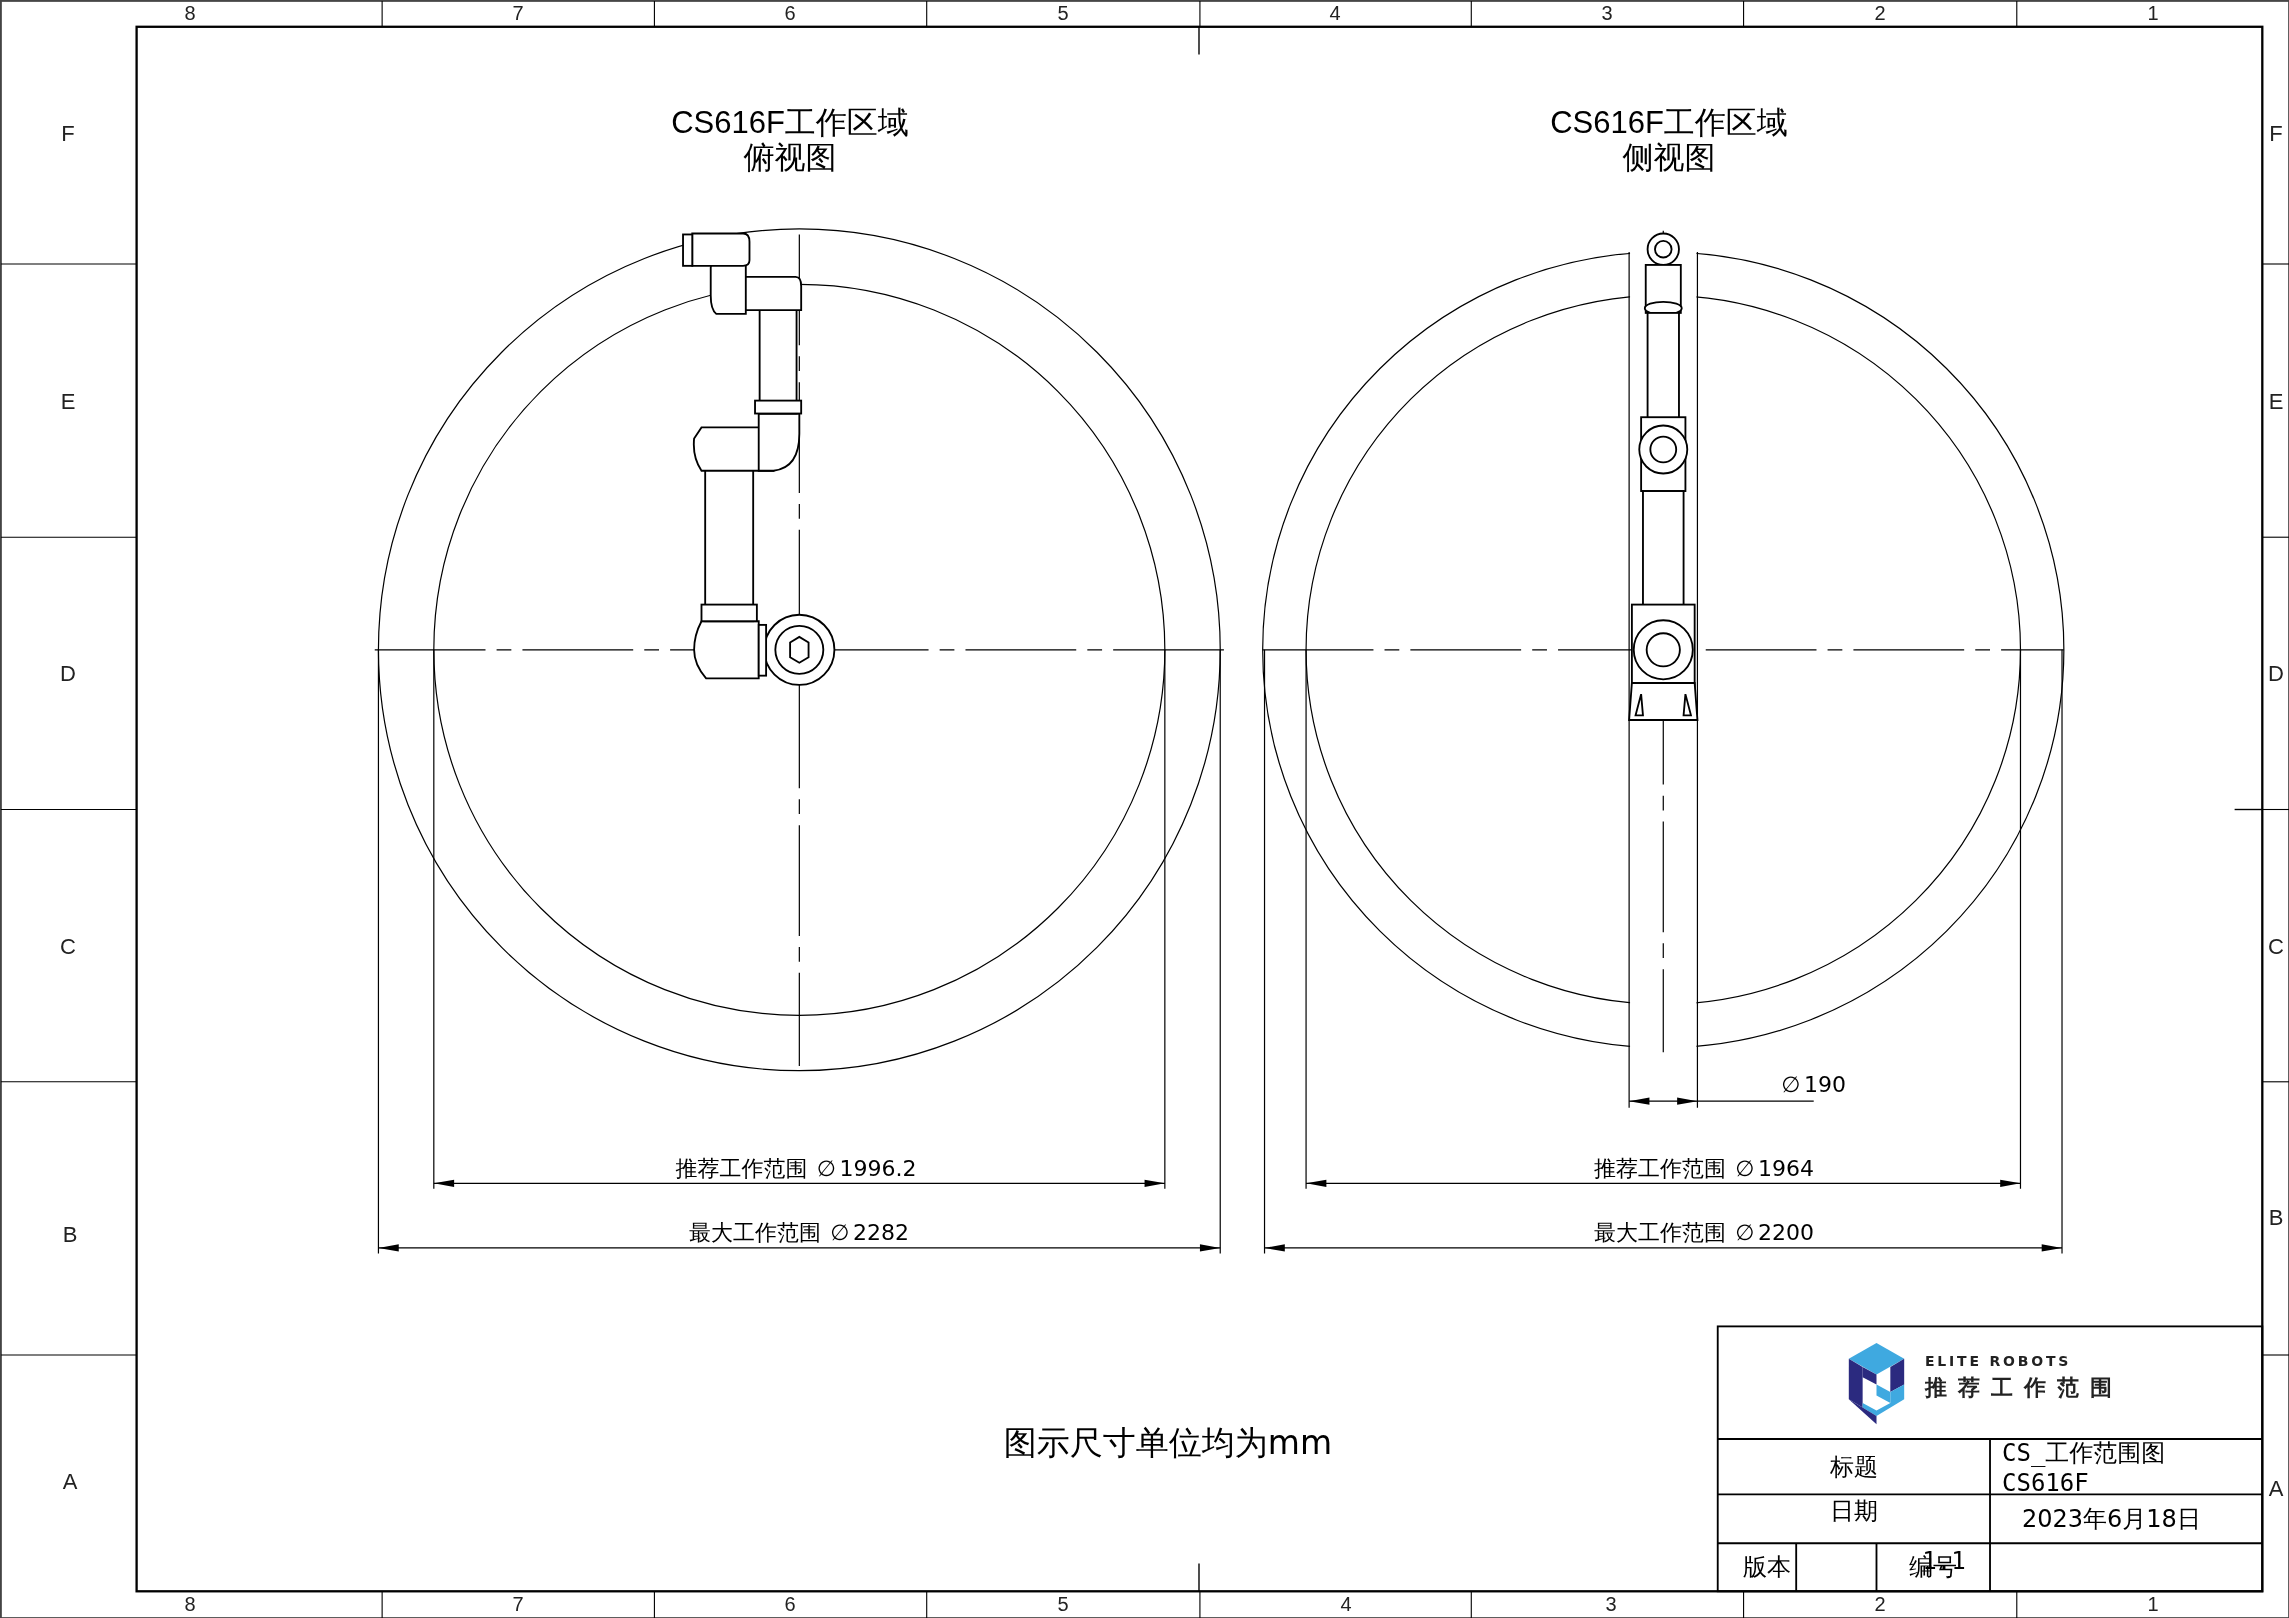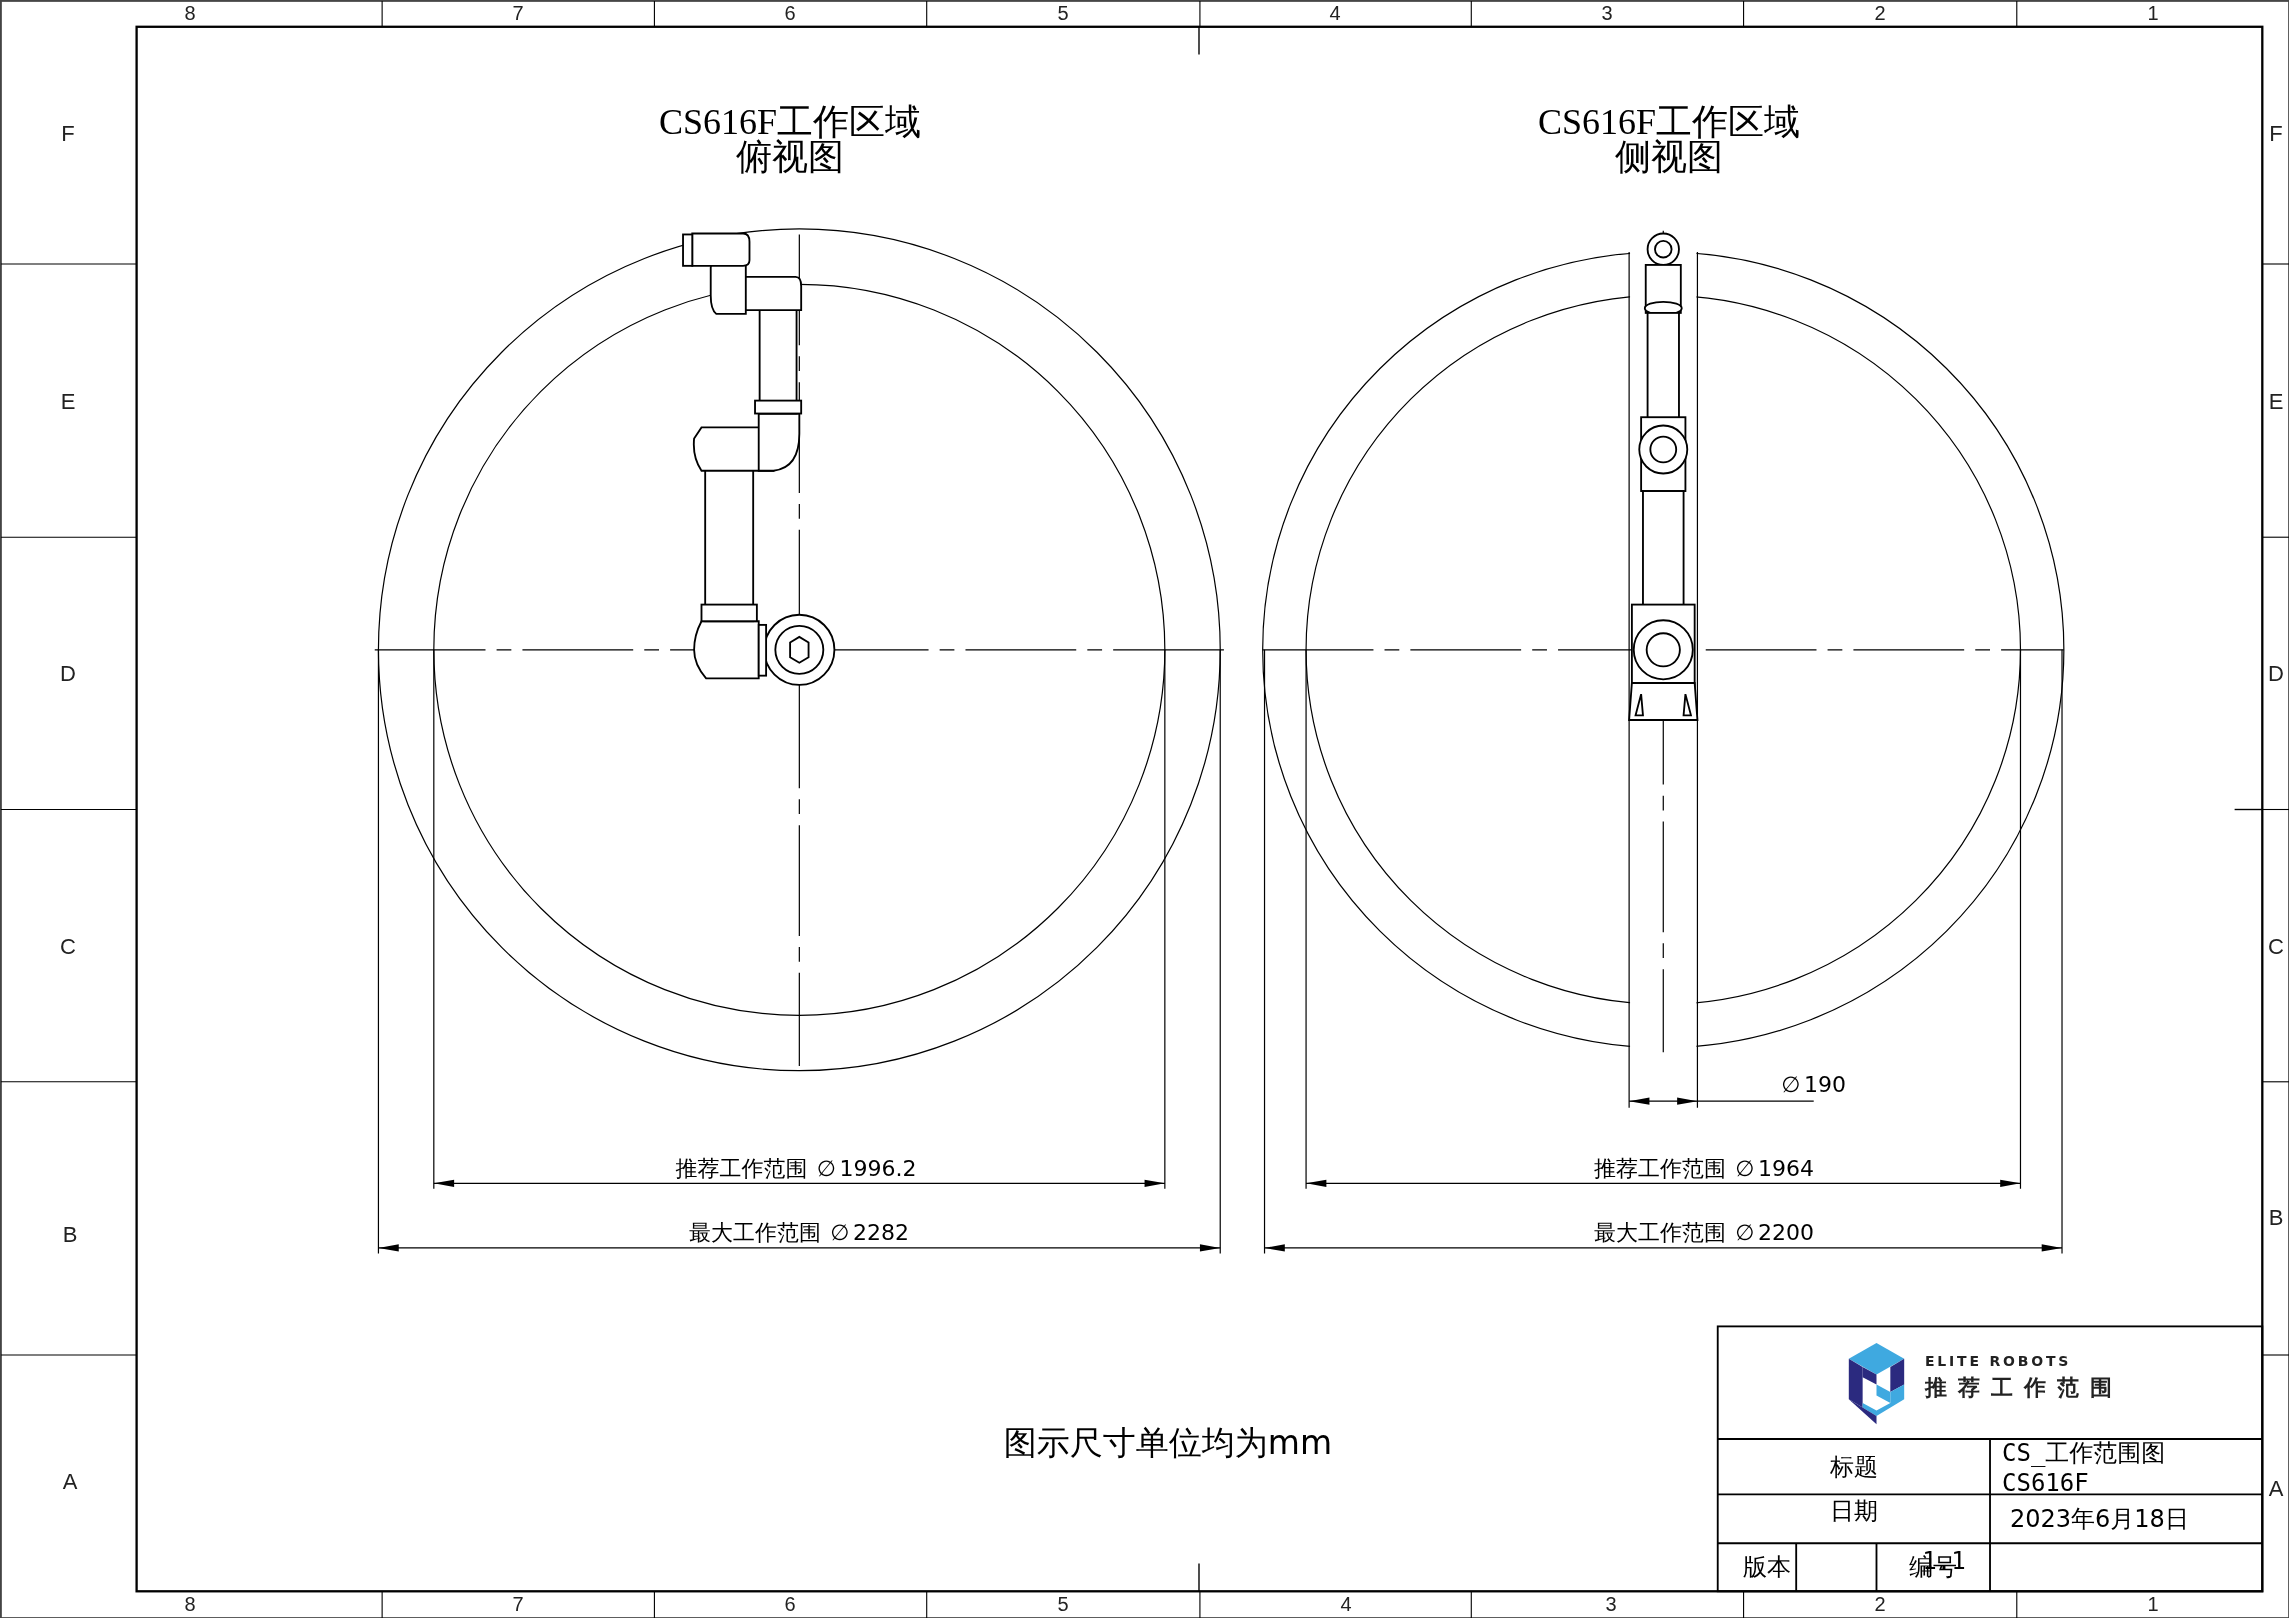--- a/index.html
+++ b/index.html
@@ -3,29 +3,29 @@
 <meta charset="utf-8">
 <style>
   html, body { margin: 0; padding: 0; background: #ffffff; }
   body { width: 2290px; height: 1619px; position: relative; overflow: hidden;
          font-family: "DejaVu Sans", sans-serif; color: #000; }
   svg.sheet { position: absolute; left: 0; top: 0; }
   .abs { position: absolute; white-space: nowrap; }
   .zone-label { font-family: "Liberation Sans", sans-serif; font-size: 20px; color: #222;
                 transform: translateX(-50%); }
   .zone-label.row { transform: translate(-50%, -50%); font-size: 22px; }
-  .view-title { font-family: Liberation Serif, serif; font-size: 36px; line-height: 35px;
+  .view-title { font-family: Liberation Sans, sans-serif; font-size: 31px; line-height: 35px;
                 text-align: center; transform: translateX(-50%); }
   .dim-text { font-family: "DejaVu Sans", sans-serif; font-size: 22px; transform: translateX(-50%); }
   .dim-text .dia { font-style: italic; margin: 0 3.7px 0 9.2px; }
   .note { font-family: "DejaVu Sans", sans-serif; font-size: 33px; transform: translate(-50%, -50%); }
   .tb-cell { position: absolute; display: flex; align-items: center; font-family: "DejaVu Sans", sans-serif;
              font-size: 24px; box-sizing: border-box; }
   .tb-cell.center { justify-content: center; }
-  .tb-cell.left { justify-content: flex-start; padding-left: 20px; }
+  .tb-cell.left { justify-content: flex-start; padding-left: 32px; }
   .tb-cell.mono { font-family: "DejaVu Sans Mono", monospace; }
   .brand-en { font-family: "DejaVu Sans", sans-serif; font-size: 14px; font-weight: bold; letter-spacing: 2.8px; color: #222; }
   .brand-cn { font-family: "DejaVu Sans", sans-serif; font-size: 22px; font-weight: bold; letter-spacing: 11px; color: #222; }
 </style>
 </head>
 <body>
 
 <svg class="sheet" width="2290" height="1619" viewBox="0 0 2481 1754">
   <g fill="none" stroke="#000">
 

